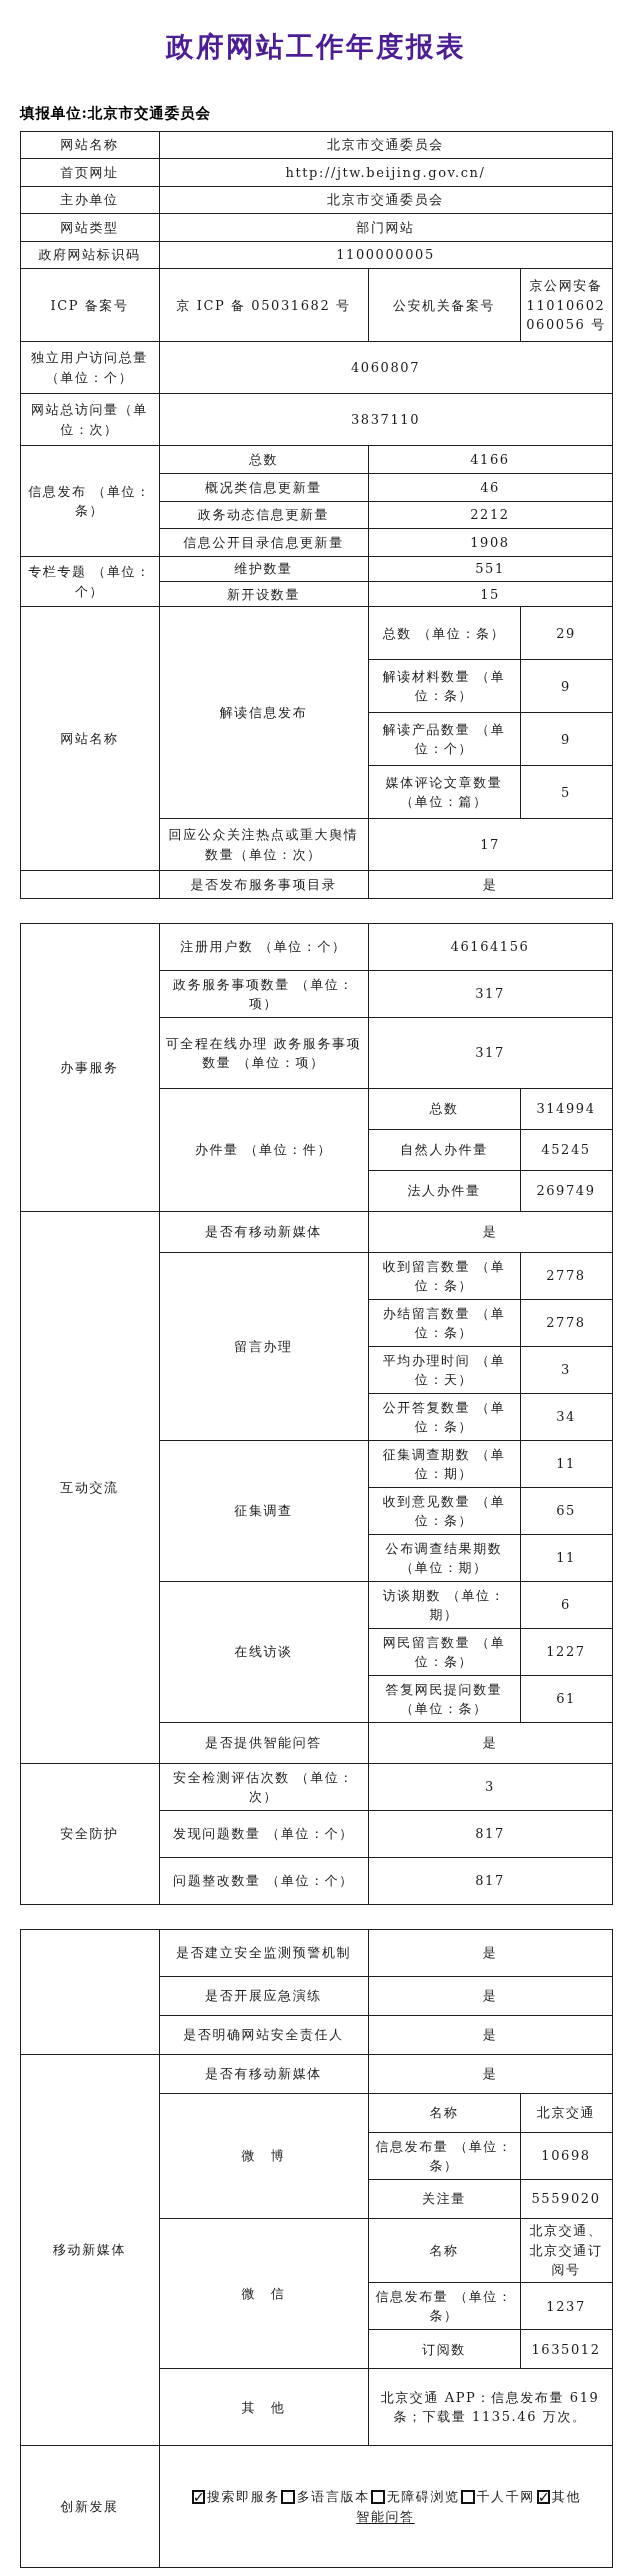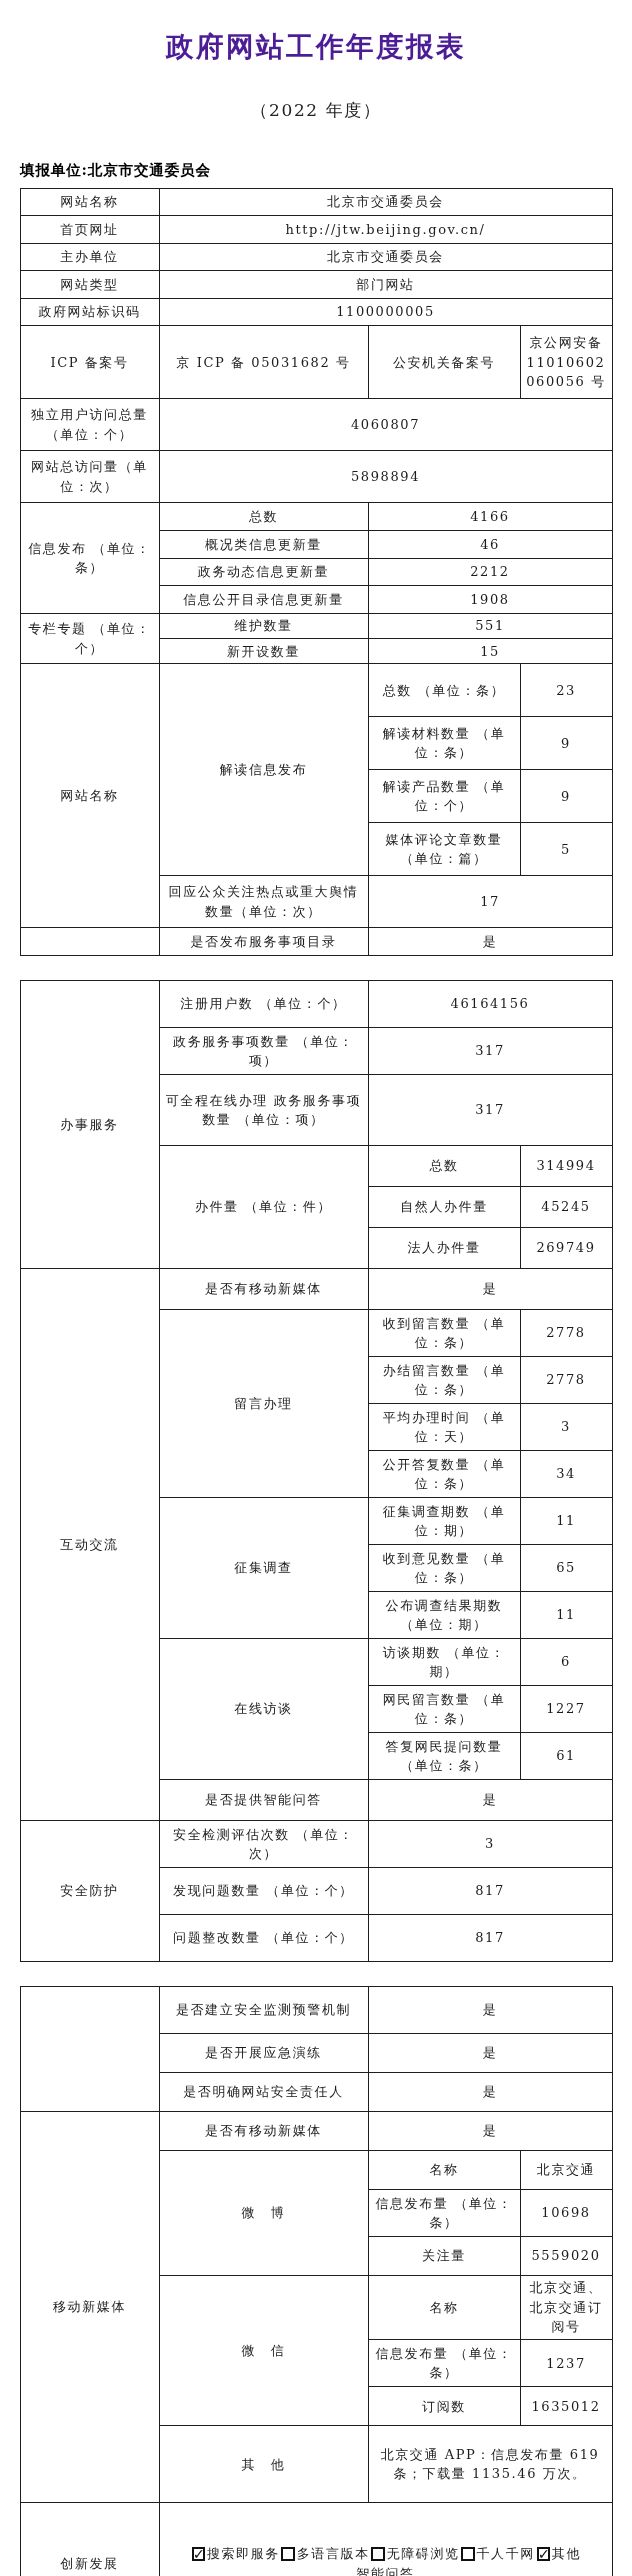--- a/index.html
+++ b/index.html
@@ -65,21 +65,20 @@
     font-family:"DejaVu Sans","Liberation Sans",sans-serif;
   }
   .underline { text-decoration:underline; text-underline-offset:2.4px; }
 </style>
 </head>
 <body>
 
 <div class="page">
 
   <div class="doc-title">政府网站工作年度报表</div>
-  <div class="doc-subtitle">（2022 年度）</div>
   <div class="doc-unit">填报单位:北京市交通委员会</div>
 
   <table class="report">
     <colgroup>
         <col style="width:139px">
         <col style="width:209px">
         <col style="width:152px">
         <col style="width:92px">
       </colgroup>
     <tbody>
@@ -108,21 +107,21 @@
       <td class="num">京 ICP 备 05031682 号</td>
       <td>公安机关备案号</td>
       <td class="brk">京公网安备 11010602060056 号</td>
     </tr>
     <tr class="h64">
       <td>独立用户访问总量（单位：个）</td>
       <td colspan="3" class="num">4060807</td>
     </tr>
     <tr class="h64">
       <td>网站总访问量（单位：次）</td>
-      <td colspan="3" class="num">5898894</td>
+      <td colspan="3" class="num">3837110</td>
     </tr>
     <tr class="h34">
       <td rowspan="4">信息发布 （单位：条）</td>
       <td>总数</td>
       <td colspan="2" class="num">4166</td>
     </tr>
     <tr class="h34">
       <td>概况类信息更新量</td>
       <td colspan="2" class="num">46</td>
     </tr>
@@ -140,21 +139,21 @@
       <td colspan="2" class="num">551</td>
     </tr>
     <tr class="h31">
       <td>新开设数量</td>
       <td colspan="2" class="num">15</td>
     </tr>
     <tr class="h66">
       <td rowspan="5">网站名称</td>
       <td rowspan="4">解读信息发布</td>
       <td>总数 （单位：条）</td>
-      <td class="num">23</td>
+      <td class="num">29</td>
     </tr>
     <tr class="h66">
       <td>解读材料数量 （单位：条）</td>
       <td class="num">9</td>
     </tr>
     <tr class="h66">
       <td>解读产品数量 （单位：个）</td>
       <td class="num">9</td>
     </tr>
     <tr class="h66">

